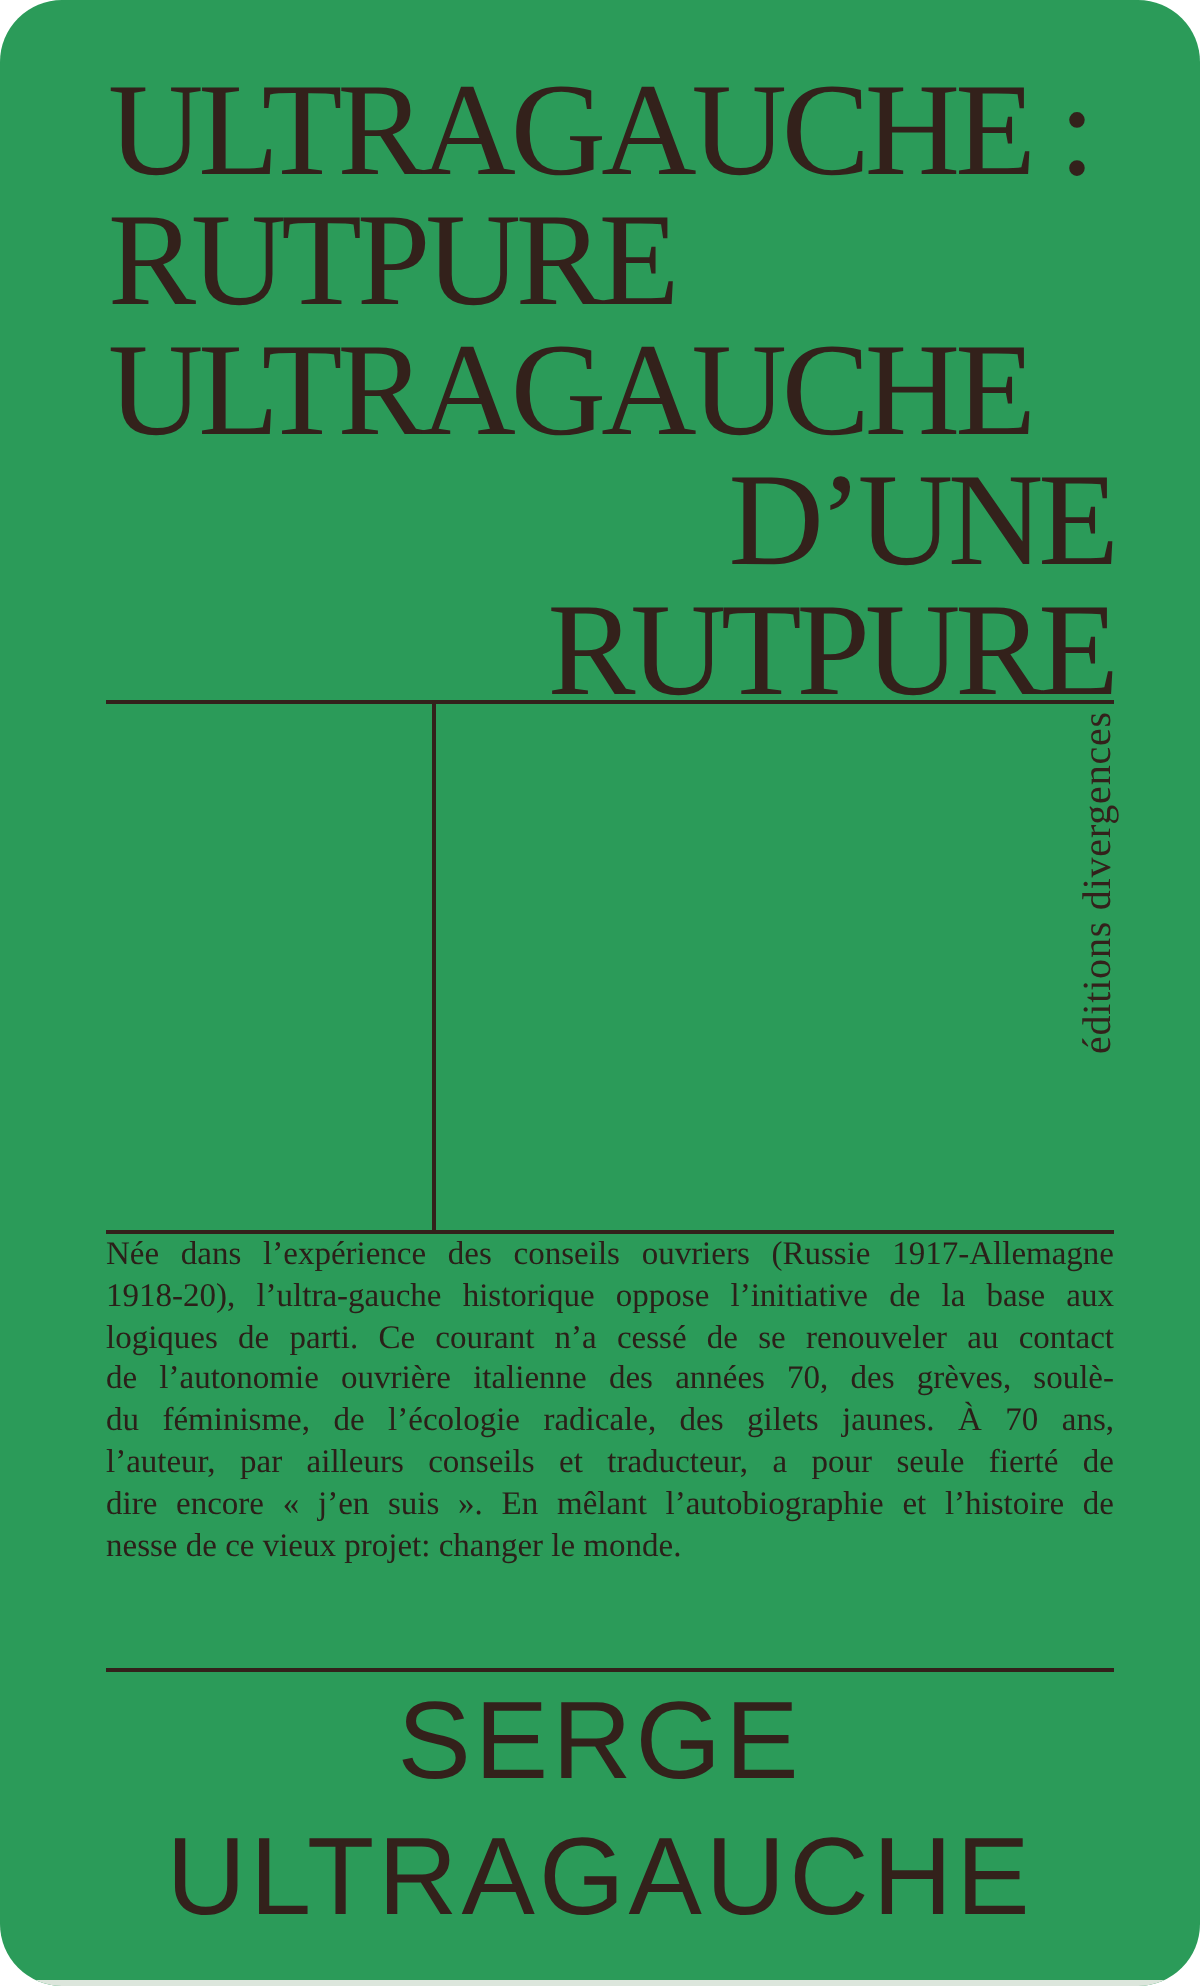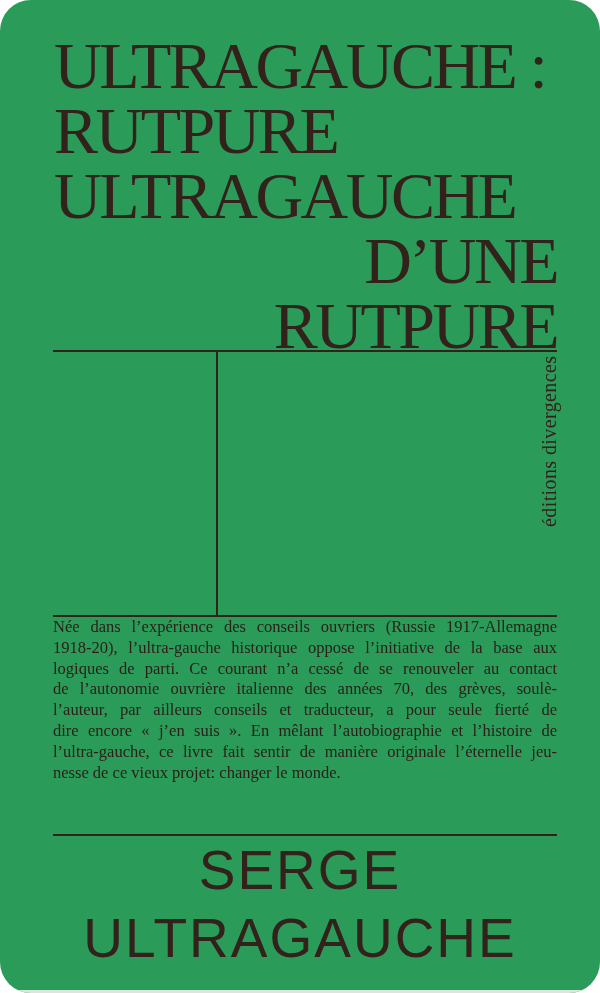--- a/index.html
+++ b/index.html
@@ -115,23 +115,23 @@
 
   <div class="publisher">éditions divergences</div>
 
   <div class="rule rule-mid"></div>
 
   <div class="blurb">
     <div class="bl">Née dans l’expérience des conseils ouvriers (Russie 1917-Allemagne</div>
     <div class="bl">1918-20), l’ultra-gauche historique oppose l’initiative de la base aux</div>
     <div class="bl">logiques de parti. Ce courant n’a cessé de se renouveler au contact</div>
     <div class="bl">de l’autonomie ouvrière italienne des années 70, des grèves, soulè-</div>
+    <div class="bl">du féminisme, de l’écologie radicale, des gilets jaunes. À 70 ans,</div>
     <div class="bl">l’auteur, par ailleurs conseils et traducteur, a pour seule fierté de</div>
     <div class="bl">dire encore « j’en suis ». En mêlant l’autobiographie et l’histoire de</div>
-    <div class="bl">l’ultra-gauche, ce livre fait sentir de manière originale l’éternelle jeu-</div>
     <div class="bl last">nesse de ce vieux projet: changer le monde.</div>
   </div>
 
   <div class="rule rule-bottom"></div>
 
   <div class="author">
     <div class="al">SERGE</div>
     <div class="al">ULTRAGAUCHE</div>
   </div>
 

